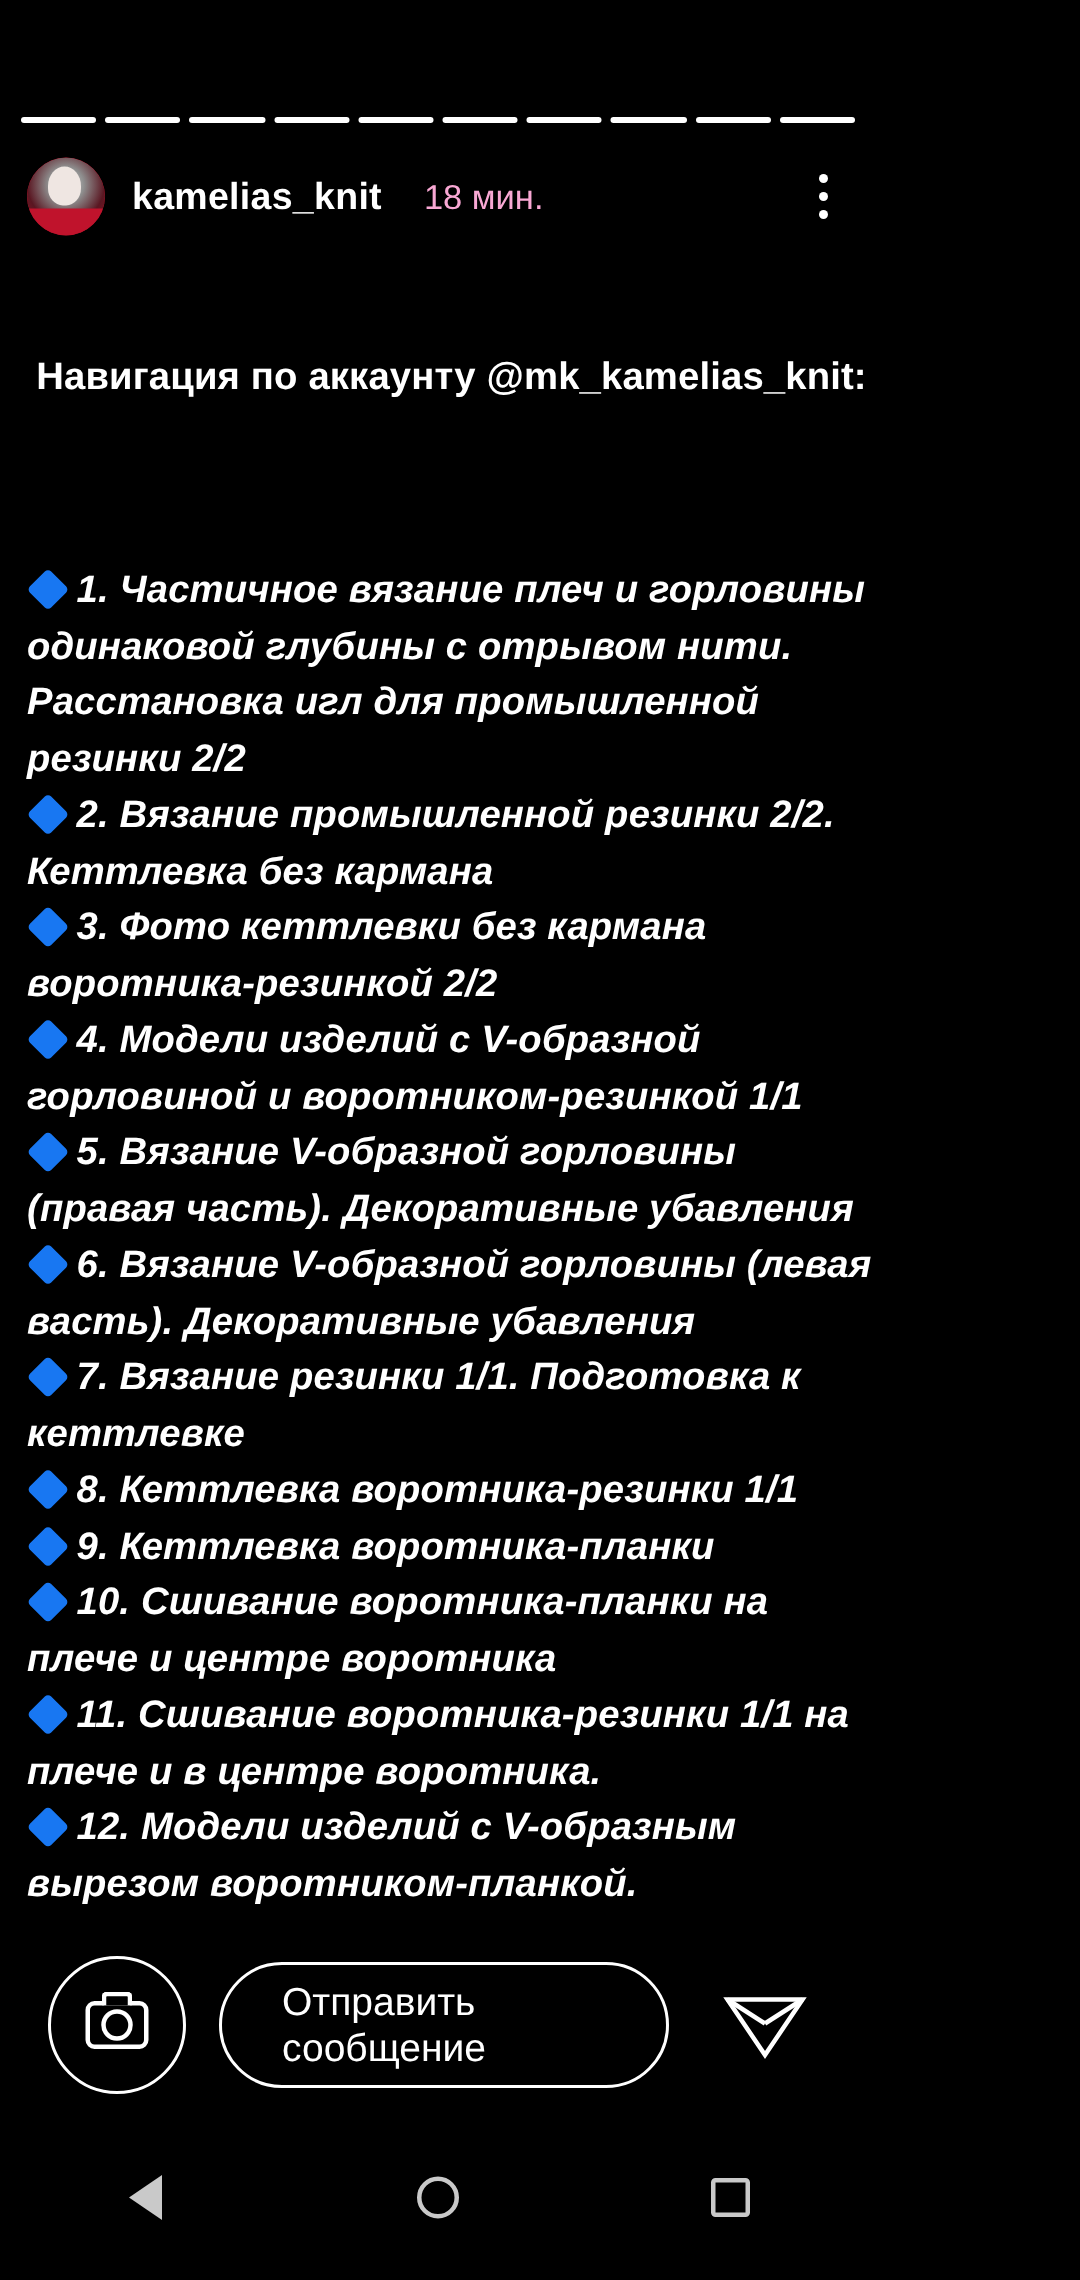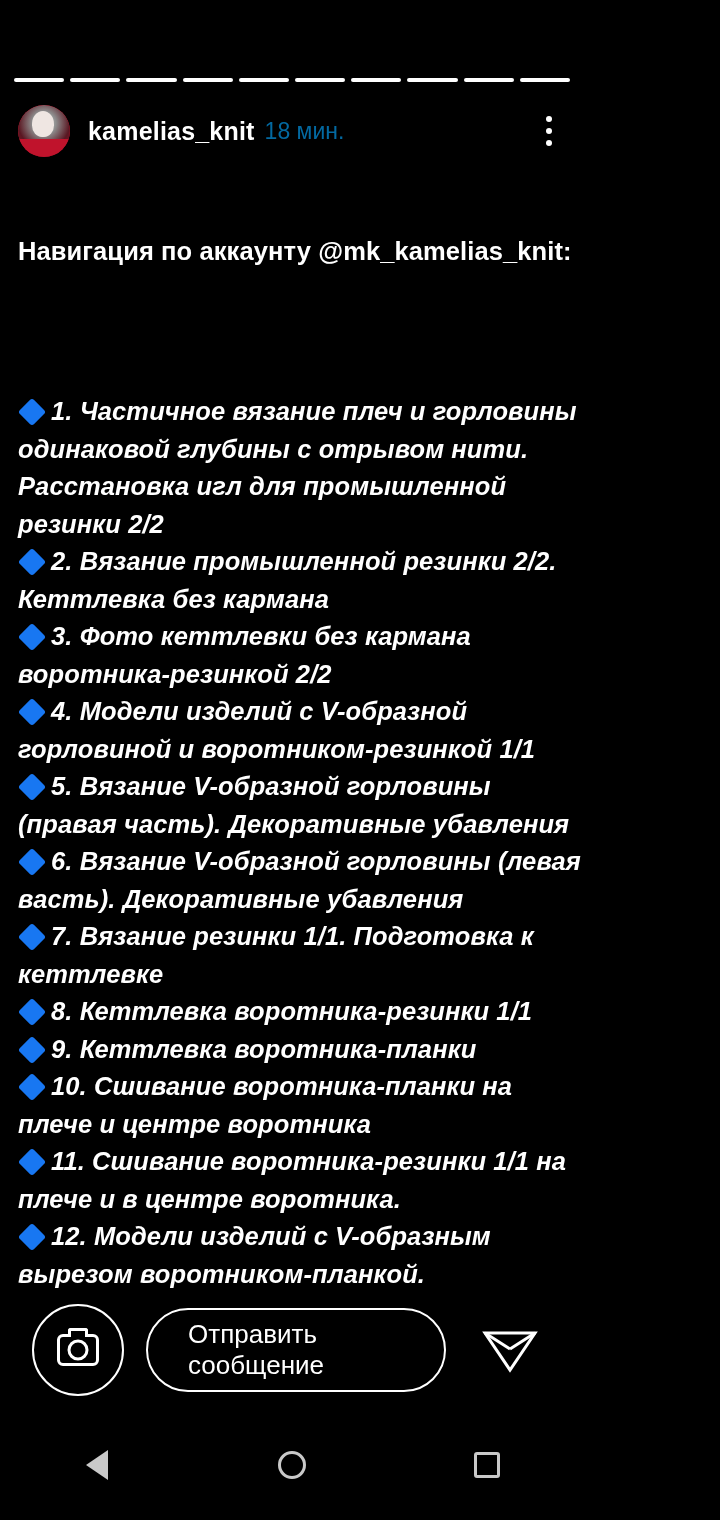--- a/index.html
+++ b/index.html
@@ -75,23 +75,23 @@
     background:#c0132c;
   }
   .username {
     color:#ffffff;
     font-size:25px;
     font-weight:bold;
     margin-left:18px;
     letter-spacing:0.2px;
   }
   .timestamp {
-    color:#0369a1;
+    color:#f9a8d4;
     font-size:23px;
-    margin-left:10px;
+    margin-left:28px;
   }
   .more-btn {
     margin-left:auto;
     width:34px; height:46px;
     display:flex;
     flex-direction:column;
     align-items:center;
     justify-content:center;
     gap:6px;
   }
@@ -110,21 +110,22 @@
     right:0px;
     color:#ffffff;
     font-size:25.5px;
     font-weight:bold;
     line-height:1.47;
     letter-spacing:0.1px;
     white-space:pre-wrap;
   }
   .story-title {
     display:block;
-    margin-bottom:48px;
+    margin-bottom:30px;
+    text-align:center;
   }
   .nav-item {
     display:block;
     text-indent:0;
     margin:0;
     padding:0;
     font-style:italic;
   }
   .diamond {
     display:inline-block;

